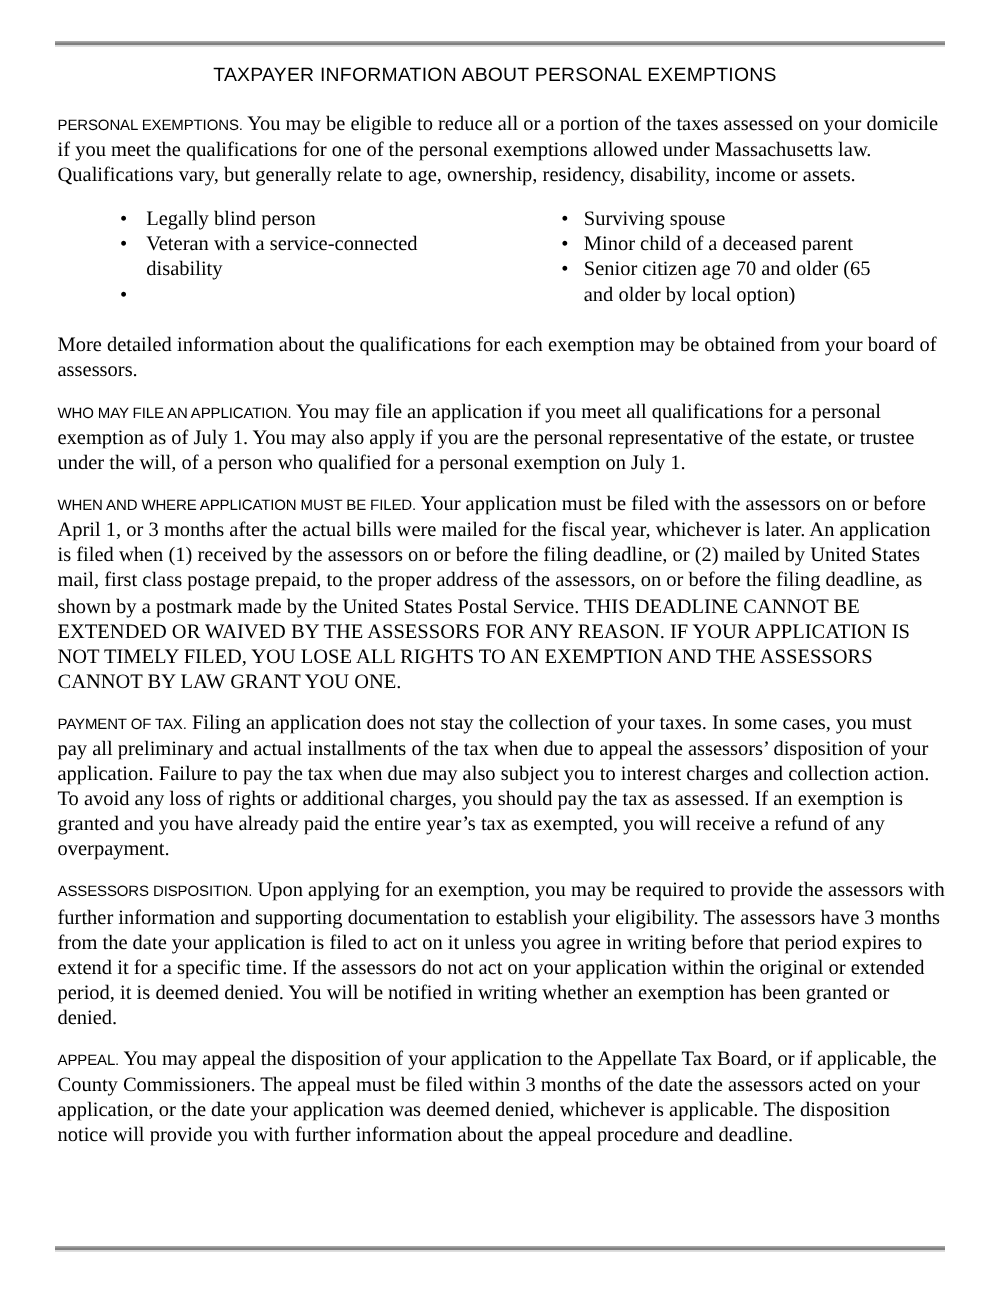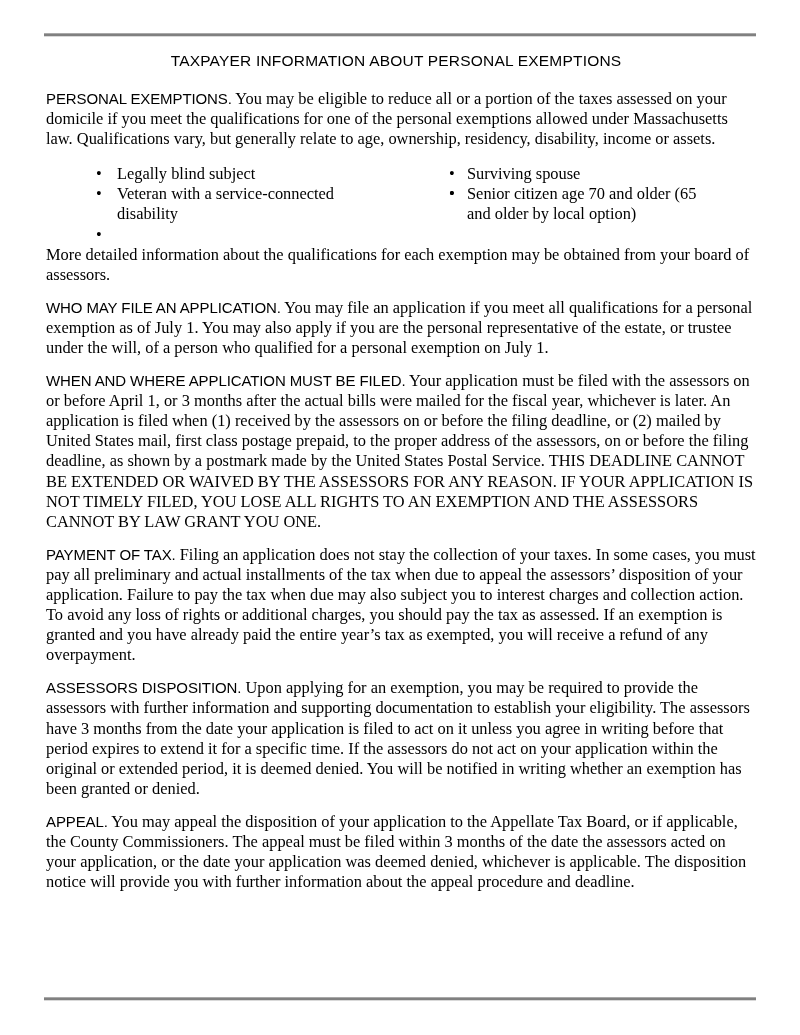--- a/index.html
+++ b/index.html
@@ -58,21 +58,21 @@
   p.para {
     margin: 0 0 13px 0;
     font-size: 16.4px;
     line-height: 20.1px;
     text-align: left;
   }
   p.para:last-child { margin-bottom: 12px; }
 
   .sect {
     font-family: "Liberation Sans", "DejaVu Sans", sans-serif;
-    font-size: 15px;
+    font-size: 12px;
     font-weight: 400;
     letter-spacing: -0.1px;
   }
 
   .gap-sm { margin-bottom: 11px; }
 
   
   .bullet-block {
     display: flex;
     margin: 15px 0 20px 0;
@@ -115,30 +115,30 @@
 
     <h1 class="doc-title">TAXPAYER INFORMATION ABOUT PERSONAL EXEMPTIONS</h1>
 
     <p class="para"><span class="sect">PERSONAL EXEMPTIONS.</span><span>  You may be eligible to reduce all or a portion of the taxes assessed on your domicile if you meet the qualifications for one of the personal exemptions allowed under Massachusetts law.  Qualifications vary, but generally relate to age, ownership, residency, disability, income or assets.</span></p>
 
 
     <div class="bullet-block">
 
       <div class="bullet-col left">
         <ul class="blist">
-          <li><span class="bullet-dot">•</span><span>Legally blind subject</span></li>
+          <li><span class="bullet-dot">•</span><span>Legally blind person</span></li>
           <li><span class="bullet-dot">•</span><span>Veteran with a service-connected disability</span></li>
           <li><span class="bullet-dot">•</span></li>
         </ul>
       </div>
 
       <div class="bullet-col right">
         <ul class="blist">
           <li><span class="bullet-dot">•</span><span>Surviving spouse</span></li>
-          <li><span class="bullet-dot">•</span></li>
+          <li><span class="bullet-dot">•</span><span>Minor child of a deceased parent</span></li>
           <li><span class="bullet-dot">•</span><span>Senior citizen age 70 and older (65 and older by local option)</span></li>
         </ul>
       </div>
 
     </div>
 
     <p class="para gap-sm">More detailed information about the qualifications for each exemption may be obtained from your board of assessors.</p>
 
     <p class="para"><span class="sect">WHO MAY FILE AN APPLICATION.</span><span>  You may file an application if you meet all qualifications for a personal exemption as of July 1.  You may also apply if you are the personal representative of the estate, or trustee under the will, of a person who qualified for a personal exemption on July 1.</span></p>
 

